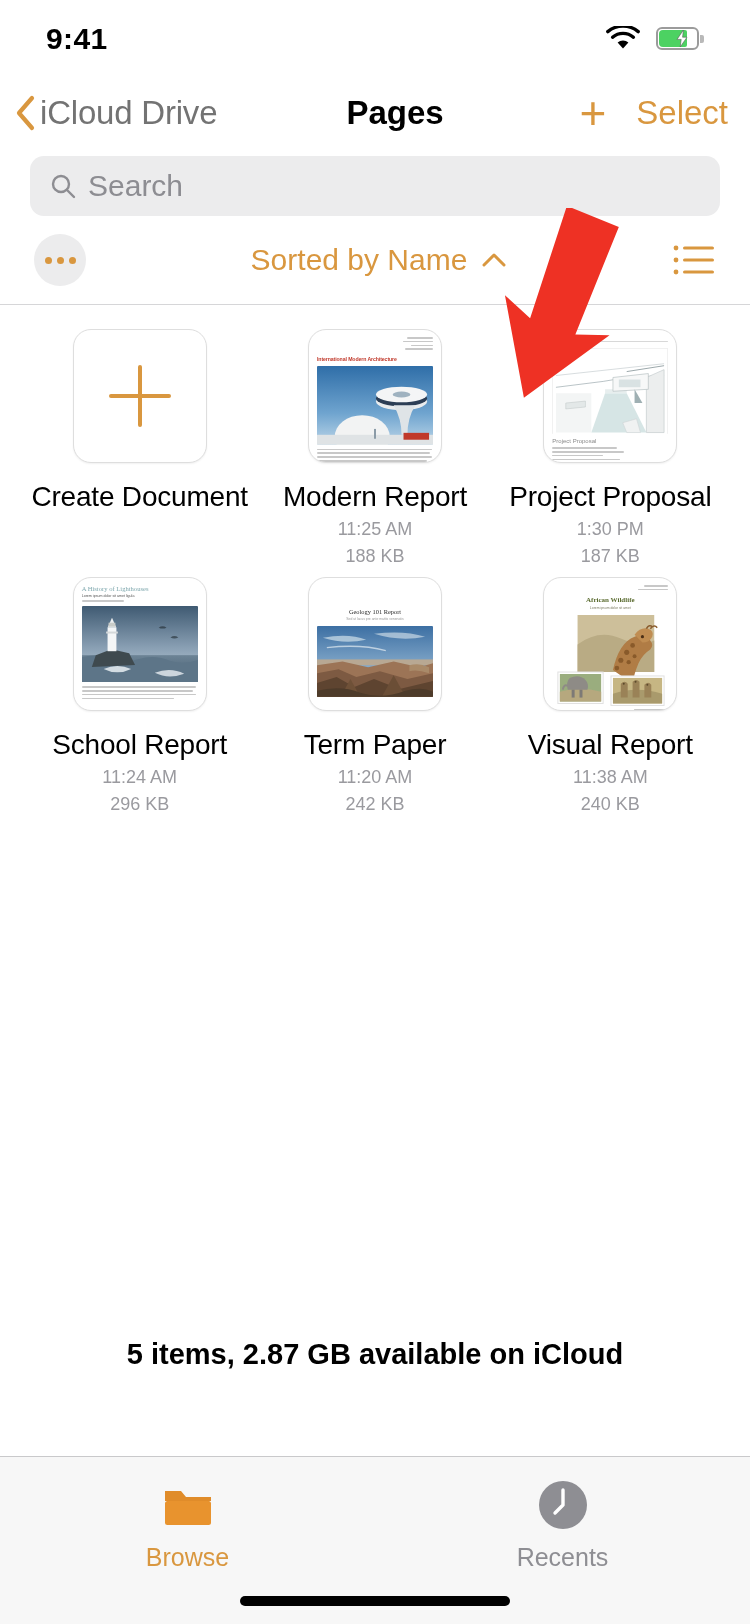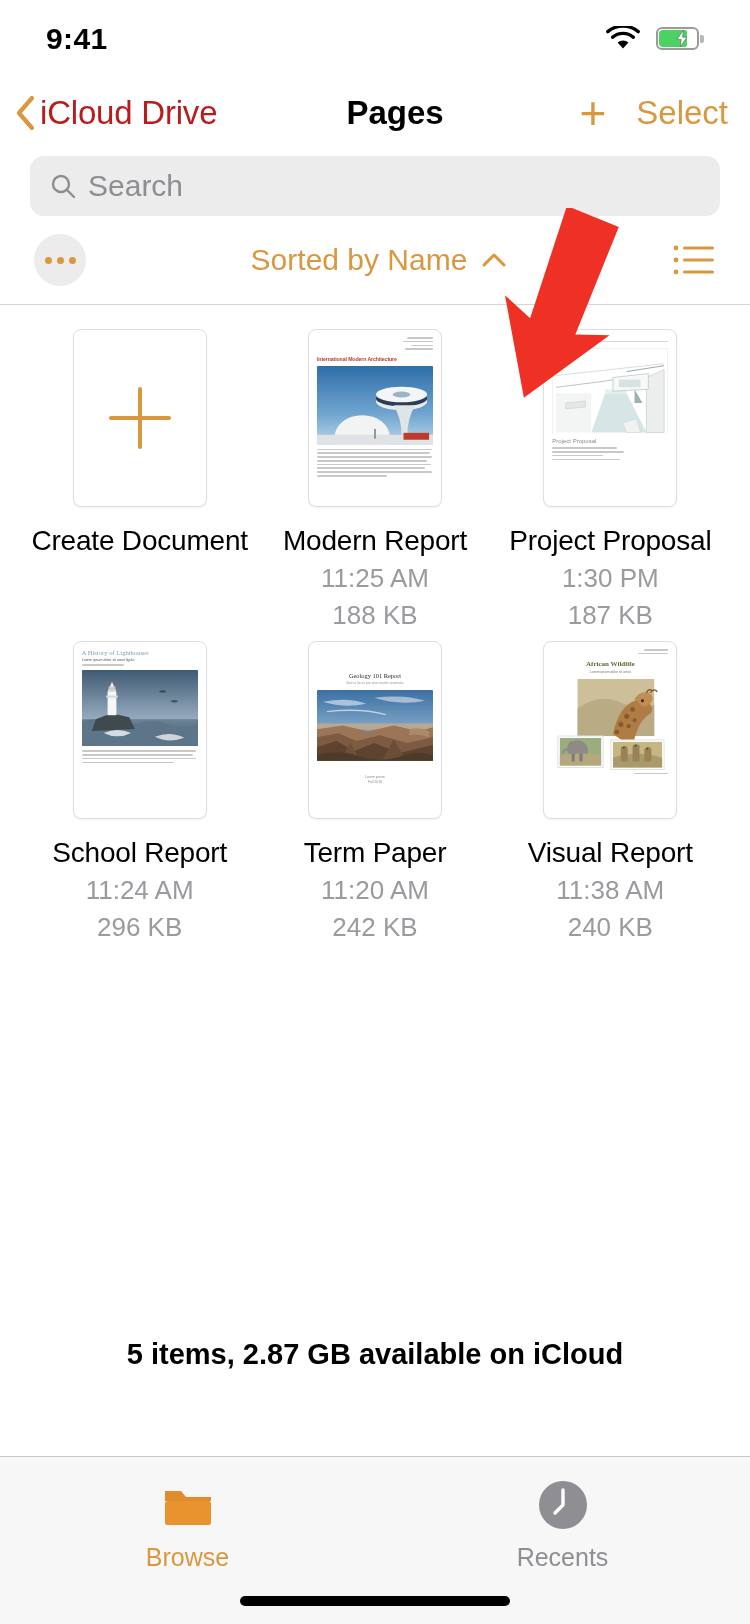--- a/index.html
+++ b/index.html
@@ -31,21 +31,21 @@
   .batt-cap { position:absolute; right:0; top:8px; width:4px; height:8px; background:#b9b9b9; border-radius:0 2px 2px 0; }
   .batt-bolt { position:absolute; left:19px; top:3px; width:14px; height:17px; }
 
   
   .navbar {
     height:70px; display:flex; align-items:center;
     padding:0 22px 0 14px; position:relative;
   }
   .nav-back { display:flex; align-items:center; gap:4px; cursor:pointer; }
   .chev { width:22px; height:36px; flex:none; }
-  .nav-back-label { font-size:33px; color:#b91c1c; letter-spacing:-.2px; }
+  .nav-back-label { font-size:33px; color:#737373; letter-spacing:-.2px; }
   .nav-title {
     position:absolute; left:0; right:0; text-align:center;
     font-size:33px; font-weight:700; color:#000; pointer-events:none;margin-left:40px;
   }
   .nav-right { margin-left:auto; display:flex; align-items:center; gap:30px; z-index:2; }
   .nav-plus { font-size:46px; color:#d9973f; line-height:0.7; font-weight:300; cursor:pointer; }
   .nav-select { font-size:33px; color:#d9973f; cursor:pointer; }
 
   
   .search-wrap { padding:8px 30px 0 30px; }
@@ -76,27 +76,27 @@
 
   .hairline { height:1px; background:#d6d6d8; }
 
   
   .grid {
     display:grid; grid-template-columns:repeat(3,1fr);
     row-gap:10px; padding:24px 22px 0 22px;
   }
   .cell { display:flex; flex-direction:column; align-items:center; cursor:pointer; }
   .thumb {
-    width:134px; height:178px; background:#fff;
-    border:1px solid #dedede; border-radius:8px;
+    width:134px; height:134px; background:#fff;
+    border:1px solid #dedede; border-radius:18px;
     overflow:hidden; position:relative;
     box-shadow:0 1px 2px rgba(0,0,0,.06);
   }
   .cell-name { font-size:28px; color:#000; margin-top:18px; text-align:center; letter-spacing:-.2px; }
-  .cell-meta { font-size:26px; color:#9a9a9f; margin-top:6px; text-align:center; }
+  .cell-meta { font-size:18px; color:#9a9a9f; margin-top:6px; text-align:center; }
 
   
   .create-plus { position:absolute; left:50%; top:50%; transform:translate(-50%,-50%); }
 
   
   .pg { position:absolute; inset:0; padding:7px 8px; font-size:3px; }
   .ln { background:#c8c8c8; height:1.6px; border-radius:1px; margin-bottom:2.2px; }
   .ttl-red { color:#c0392b; font-size:5.2px; font-weight:700; margin:6px 0 4px; letter-spacing:-.1px; }
   .ttl-gray { color:#8a8a8a; font-size:6px; margin:4px 0 3px; }
   .ttl-teal { color:#7fa8ae; font-size:6.6px; font-family:"Liberation Serif", serif; }

